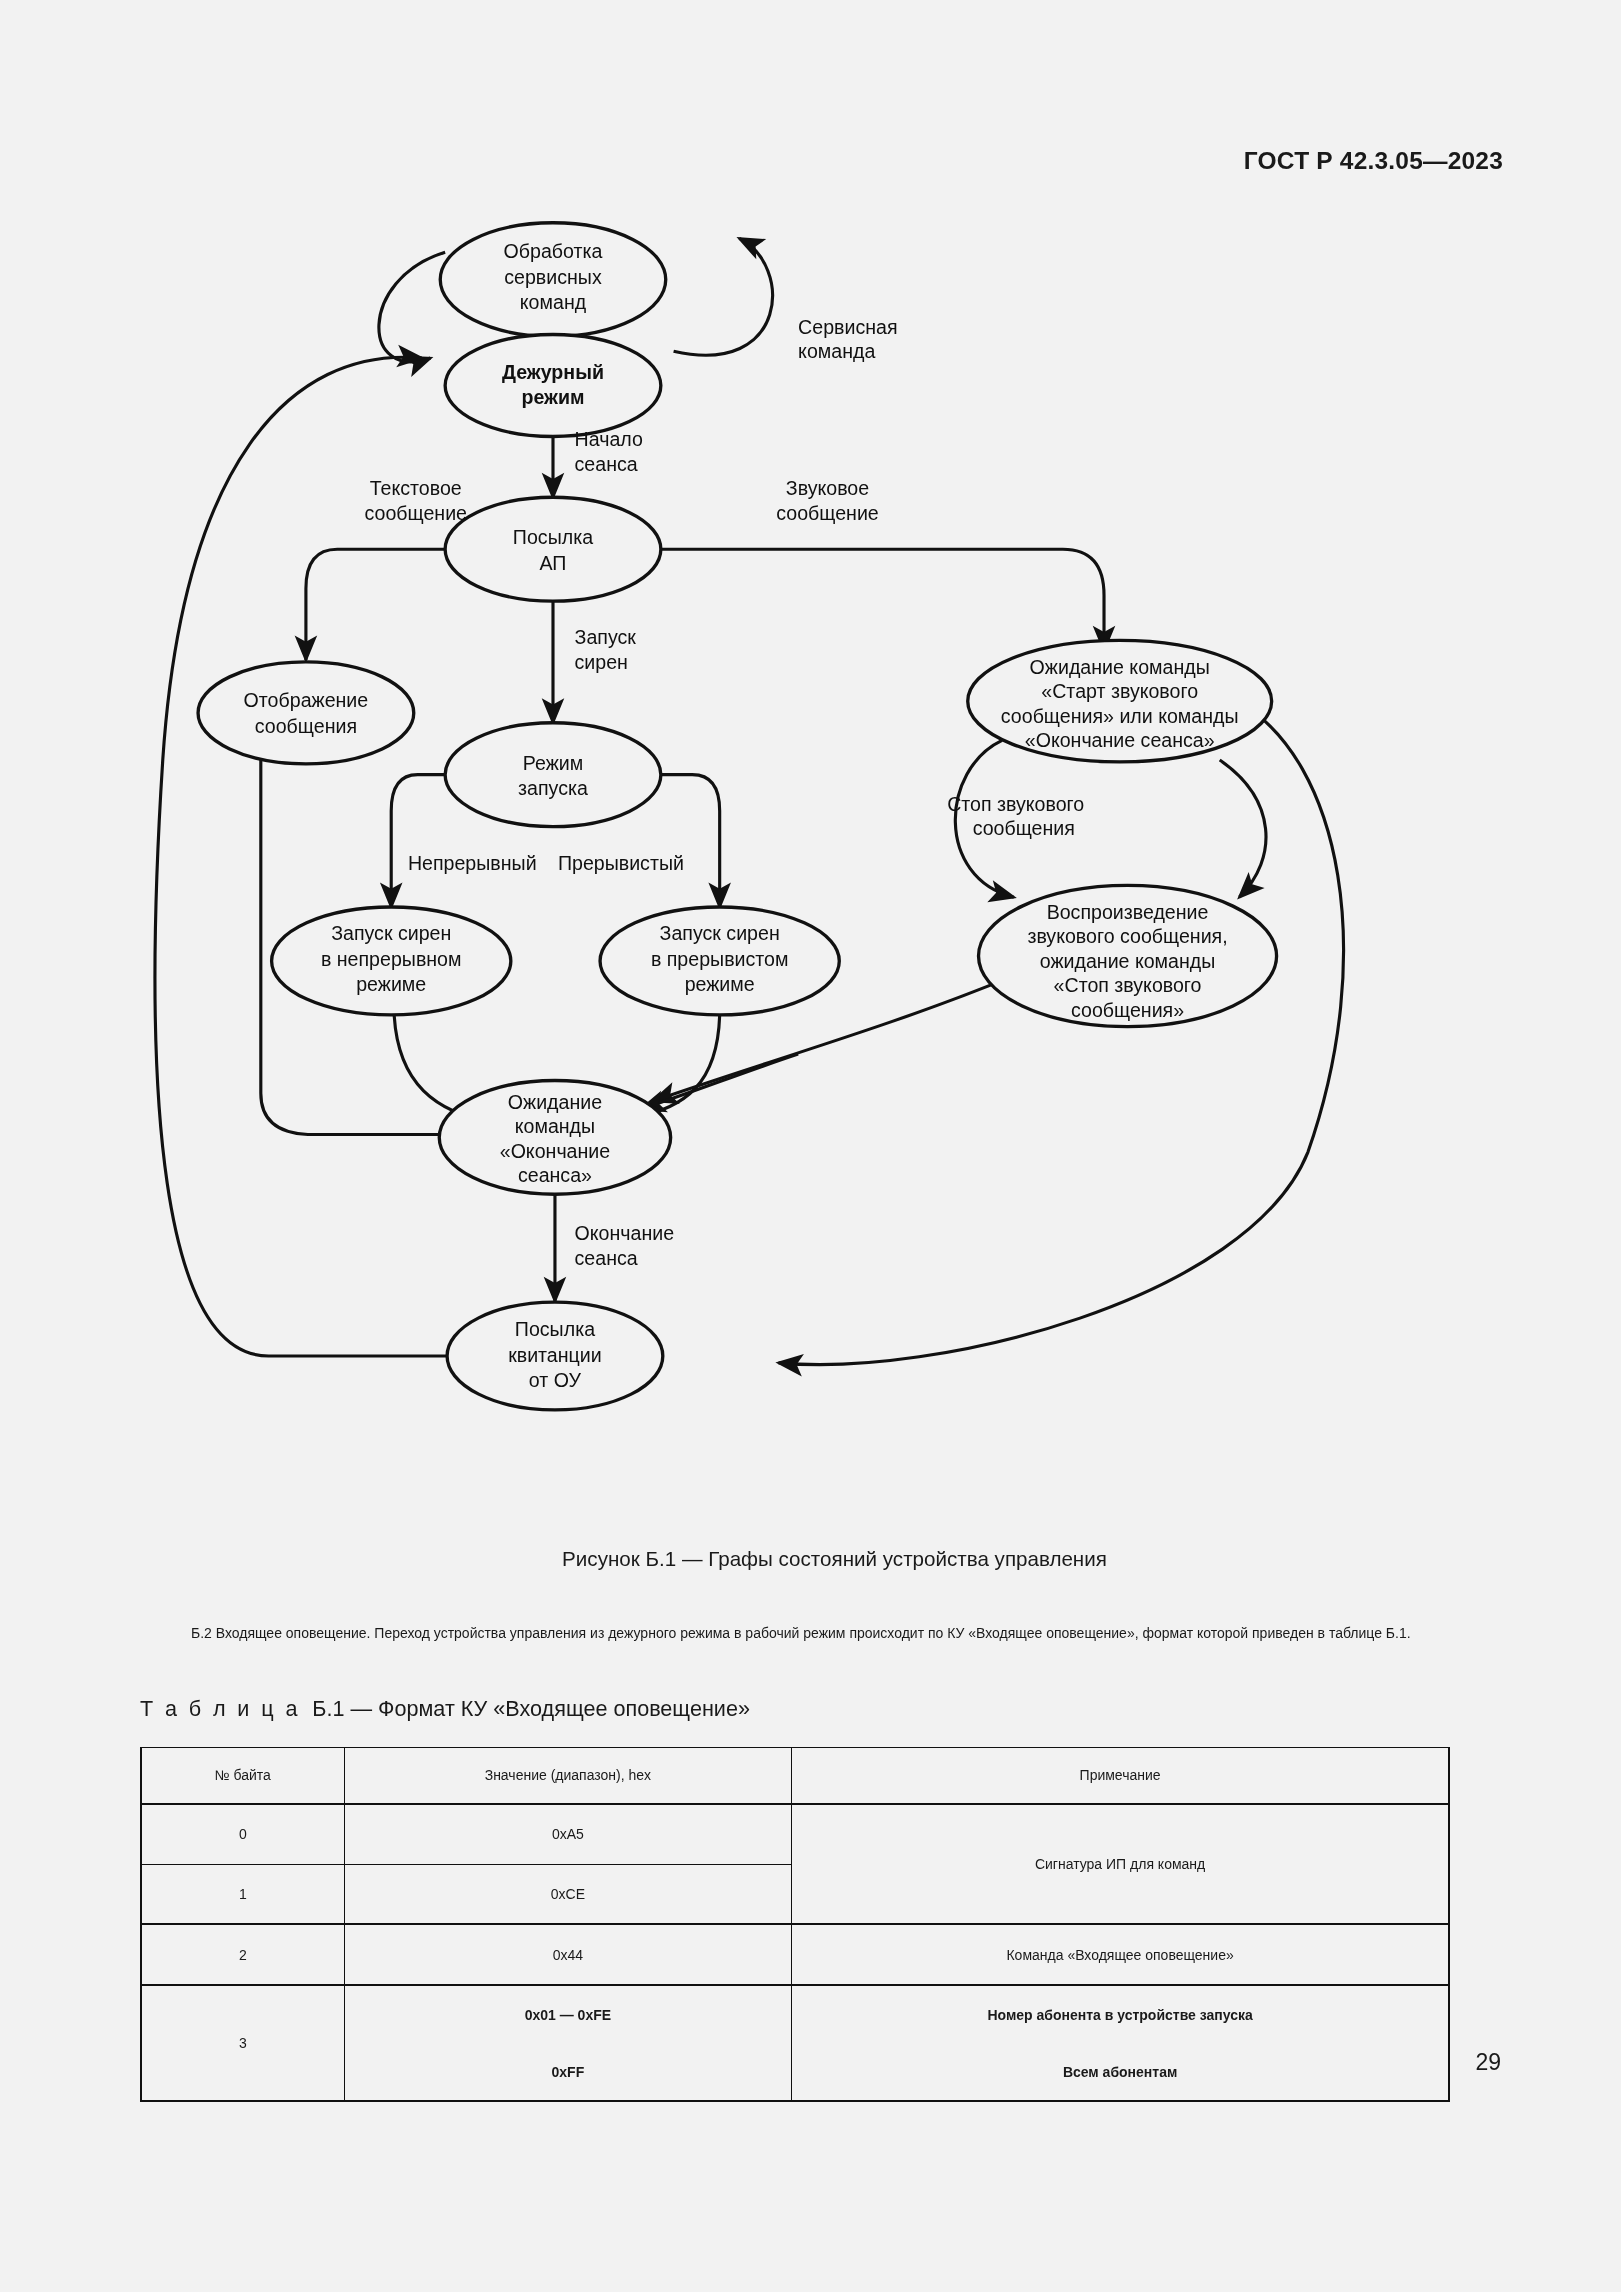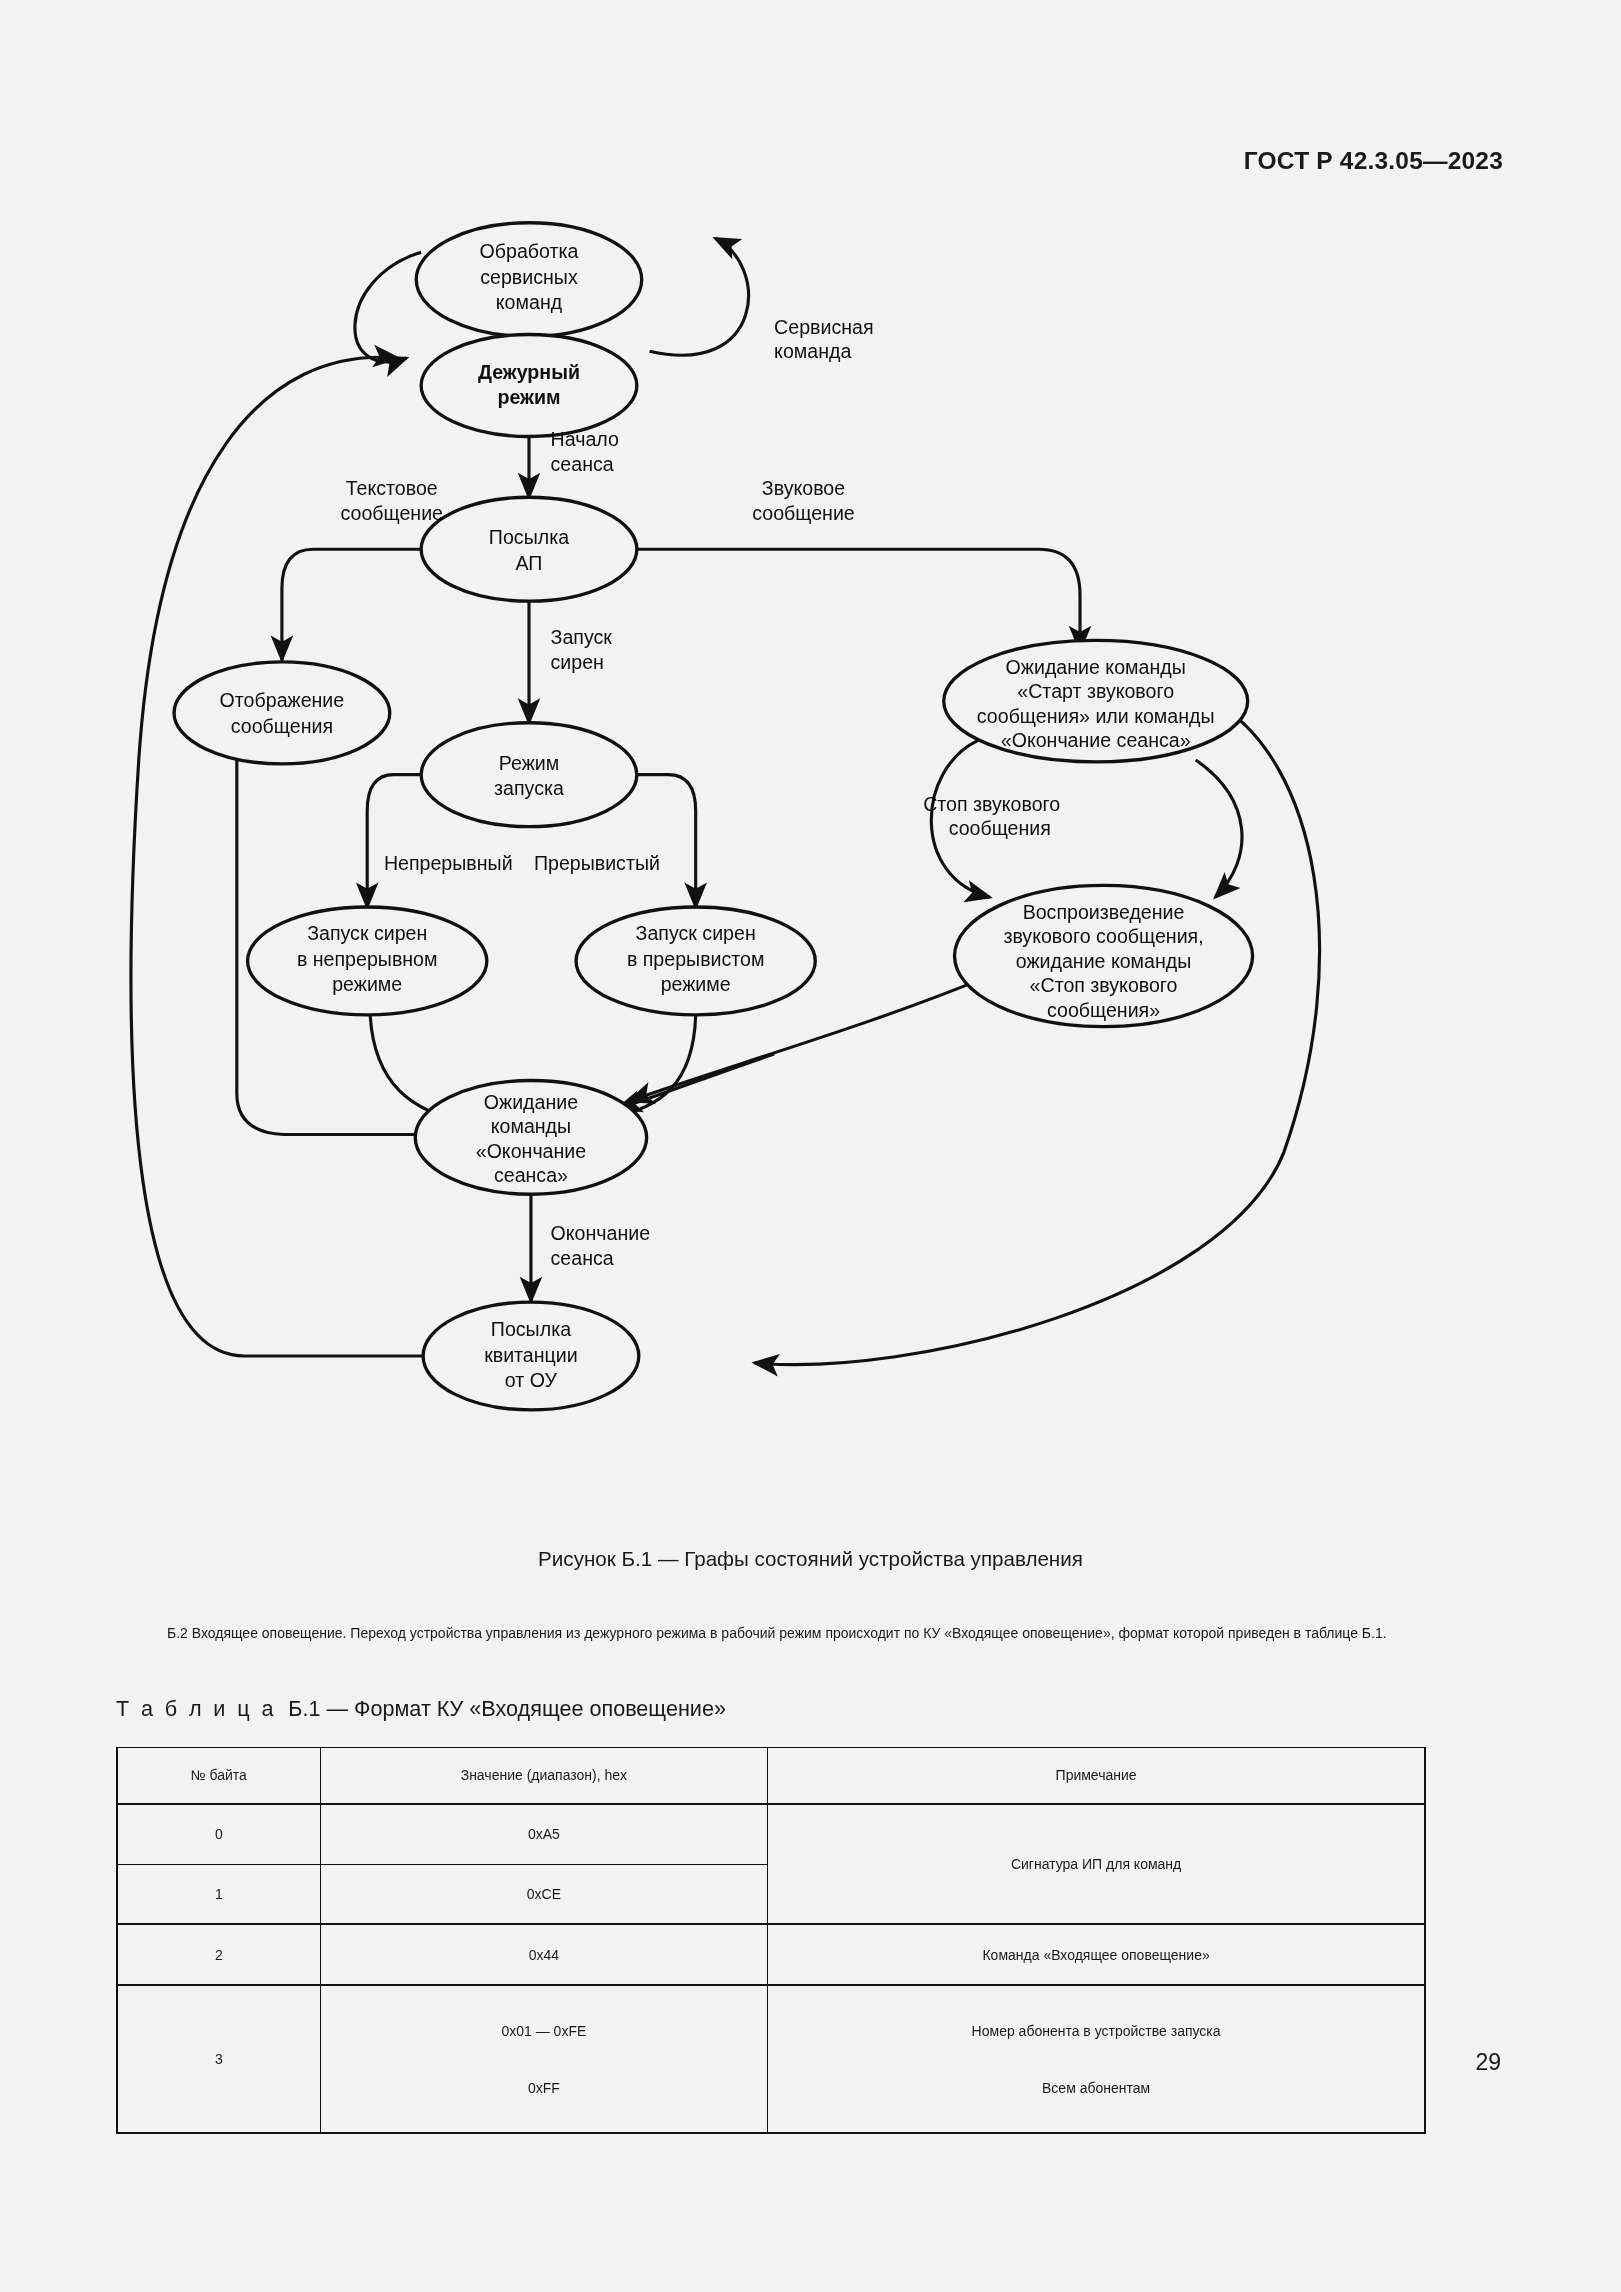--- a/index.html
+++ b/index.html
@@ -12,20 +12,21 @@
     height: 2293px;
     position: relative;
     font-family: "Liberation Sans", sans-serif;
     color: #1a1a1a;
     overflow: hidden;
   }
 
   .page {
     position: absolute;
     inset: 0;
+    margin-left: 24px;
   }
 
   
   .doc-header {
     position: absolute;
     top: 147px;
     right: 118px;
     font-size: 24.5px;
     font-weight: bold;
     letter-spacing: 0.2px;
@@ -121,21 +122,21 @@
   }
   .data-table tbody td {
     height: 47px;
   }
   .data-table .col-byte { width: 186px; }
   .data-table .col-val  { width: 431px; }
   .data-table tr.thick-top > td { border-top-width: 2.9px; }
   .data-table .outer-l { border-left-width: 2.9px; }
   .data-table .outer-r { border-right-width: 2.9px; }
   .data-table tr.last > td { border-bottom-width: 2.9px; }
-  .data-table td.stack { padding: 16px; }
+  .data-table td.stack { padding: 0; font-weight: bold; }
   .data-table td.stack .sub {
     height: 57px;
     display: flex;
     align-items: center;
     justify-content: center;
   }
 
   .page-number {
     position: absolute;
     right: 120px;

